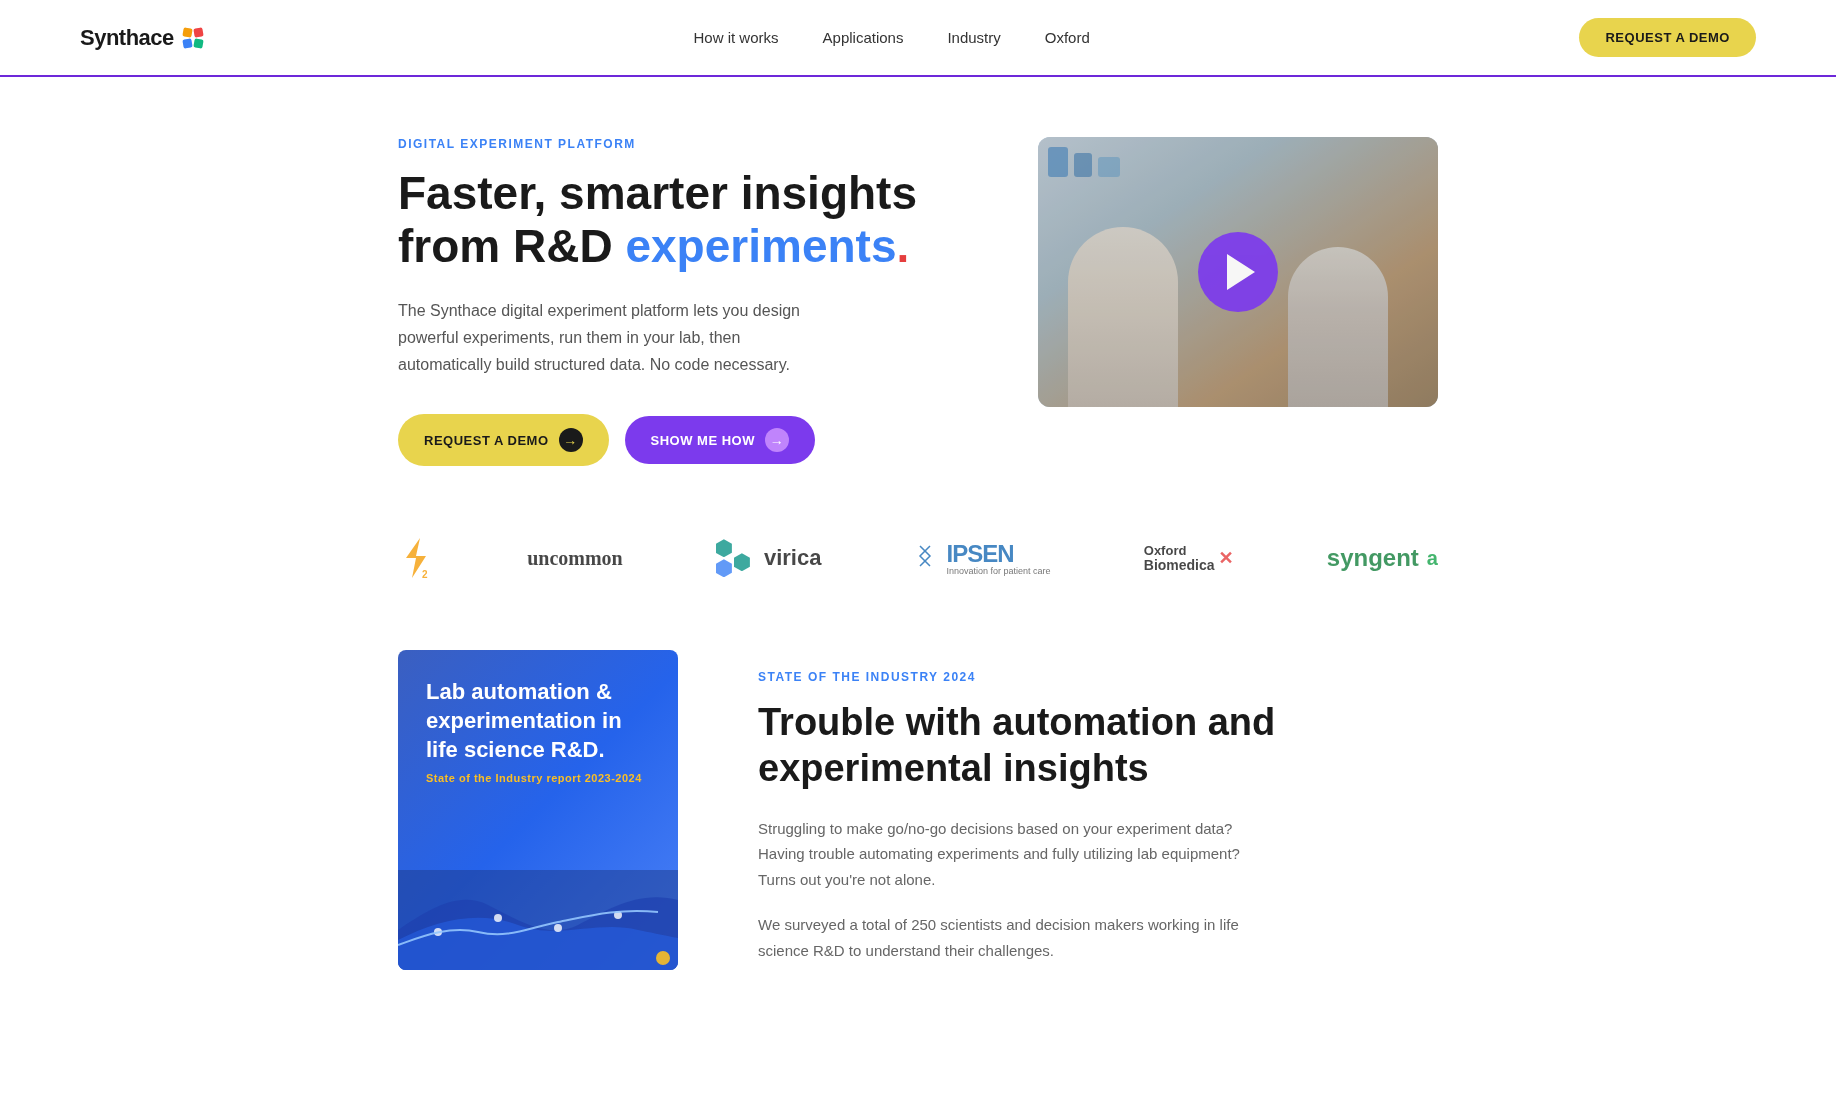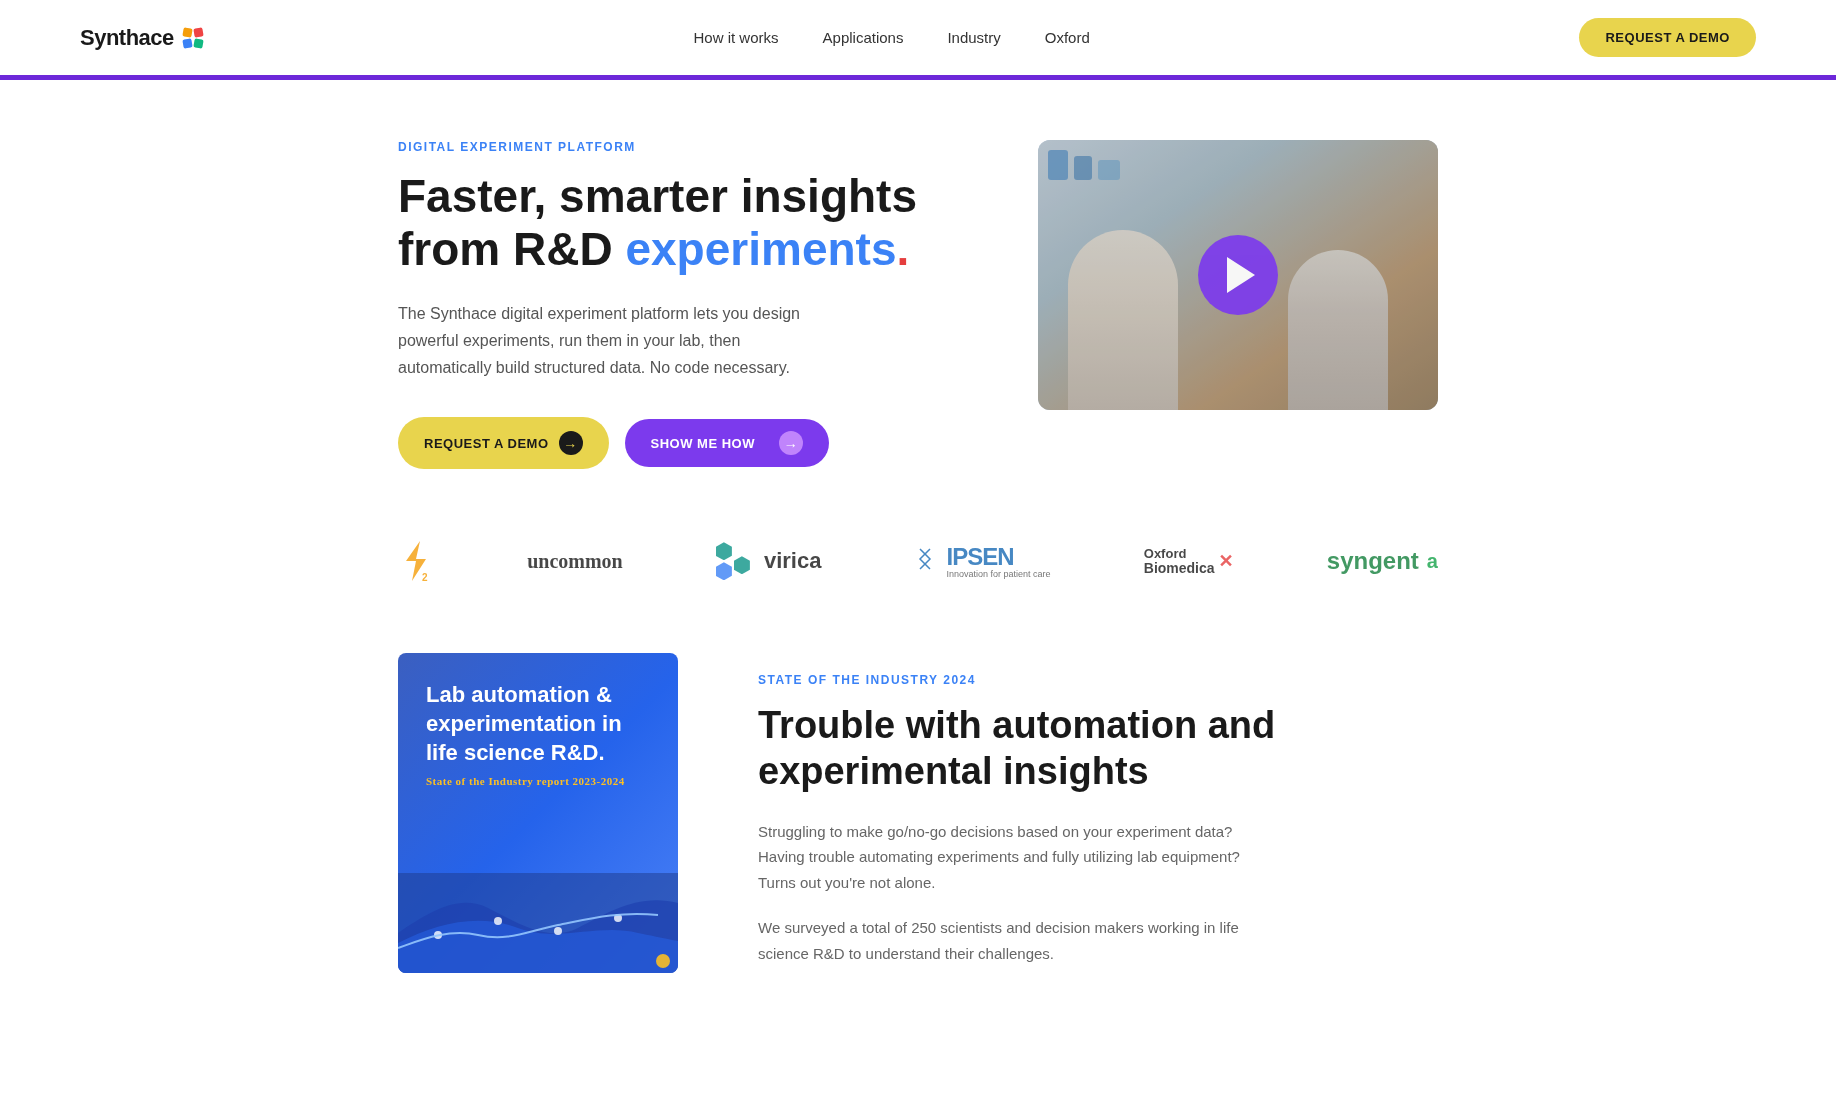--- a/index.html
+++ b/index.html
@@ -1,21 +1,21 @@
 <!DOCTYPE html>
 <html><head>
   <meta charset="utf-8">
   <style>
     * { margin: 0; padding: 0; box-sizing: border-box; }
     body { font-family: -apple-system, BlinkMacSystemFont, 'Segoe UI', sans-serif; background: #fff; color: #222; overflow-x: hidden; }
 
     
     .navbar {
       display: flex; align-items: center; justify-content: space-between;
-      padding: 18px 80px; border-bottom: 5px solid #6d28d9; background: #fff;
+      padding: 18px 80px; border-bottom: 2px solid #6d28d9; background: #fff;
     }
     .logo-wrap { display: flex; align-items: center; gap: 8px; }
     .logo-text { font-size: 22px; font-weight: 700; color: #1a1a1a; letter-spacing: -0.5px; }
     .logo-icon { display: flex; gap: 2px; align-items: center; }
     .nav-links { display: flex; gap: 44px; align-items: center; }
     .nav-link { font-size: 15px; color: #333; text-decoration: none; font-weight: 500; cursor: pointer; }
     .btn-demo-nav {
       background: #e8d44d; color: #1a1a1a; border: none; padding: 12px 26px;
       border-radius: 50px; font-weight: 700; font-size: 13px; letter-spacing: 0.5px;
       cursor: pointer; text-transform: uppercase;
@@ -34,21 +34,21 @@
     .hero-desc { font-size: 16px; line-height: 1.7; color: #555; margin-bottom: 36px; max-width: 440px; }
     .hero-buttons { display: flex; gap: 16px; align-items: center; }
     .btn-request-demo {
       background: #e8d44d; color: #1a1a1a; border: none; padding: 14px 26px;
       border-radius: 50px; font-weight: 700; font-size: 13px; letter-spacing: 0.5px;
       cursor: pointer; text-transform: uppercase; display: flex; align-items: center; gap: 10px;
     }
     .btn-show-me {
       background: #7c3aed; color: #fff; border: none; padding: 12px 26px;
       border-radius: 50px; font-weight: 700; font-size: 13px; letter-spacing: 0.5px;
-      cursor: pointer; text-transform: uppercase; display: flex; align-items: center; gap: 24px;
+      cursor: pointer; text-transform: uppercase; display: flex; align-items: center; gap: 10px;
     }
     .arrow-circle {
       width: 24px; height: 24px; border-radius: 50%; display: flex; align-items: center; justify-content: center;
       font-size: 14px;
     }
     .arrow-circle-dark { background: #1a1a1a; color: #e8d44d; }
     .arrow-circle-light { background: #c084fc; color: #fff; }
 
     
     .hero-right { flex: 0 0 400px; }
@@ -105,21 +105,21 @@
     .bottom-section {
       display: flex; align-items: flex-start; justify-content: space-between;
       padding: 20px 80px 60px; max-width: 1200px; margin: 0 auto; gap: 80px;
     }
     .report-cover {
       flex: 0 0 280px; width: 280px; min-height: 320px;
       background: linear-gradient(135deg, #3b5fc0 0%, #2563eb 50%, #4c82f7 100%);
       border-radius: 8px; padding: 28px 28px 20px; color: #fff; position: relative; overflow: hidden;
     }
     .report-title { font-size: 22px; font-weight: 800; line-height: 1.3; margin-bottom: 8px; }
-    .report-subtitle { font-size: 11px; color: #fbbf24; font-weight: 600; margin-bottom: 20px; letter-spacing: 0.5px; font-family: Liberation Serif, serif; }
+    .report-subtitle { font-size: 11px; color: #fbbf24; font-weight: 600; margin-bottom: 20px; letter-spacing: 0.5px; }
     .report-wave {
       position: absolute; bottom: 0; left: 0; right: 0; height: 120px;
     }
 
     .bottom-right { flex: 1; padding-top: 20px; }
     .section-eyebrow { font-size: 12px; font-weight: 700; color: #3b82f6; letter-spacing: 1.5px; text-transform: uppercase; margin-bottom: 16px; }
     .section-title { font-size: 38px; font-weight: 800; line-height: 1.2; color: #1a1a1a; margin-bottom: 24px; }
     .section-desc { font-size: 15px; line-height: 1.7; color: #666; margin-bottom: 20px; max-width: 520px; }
   </style>
 </head>

